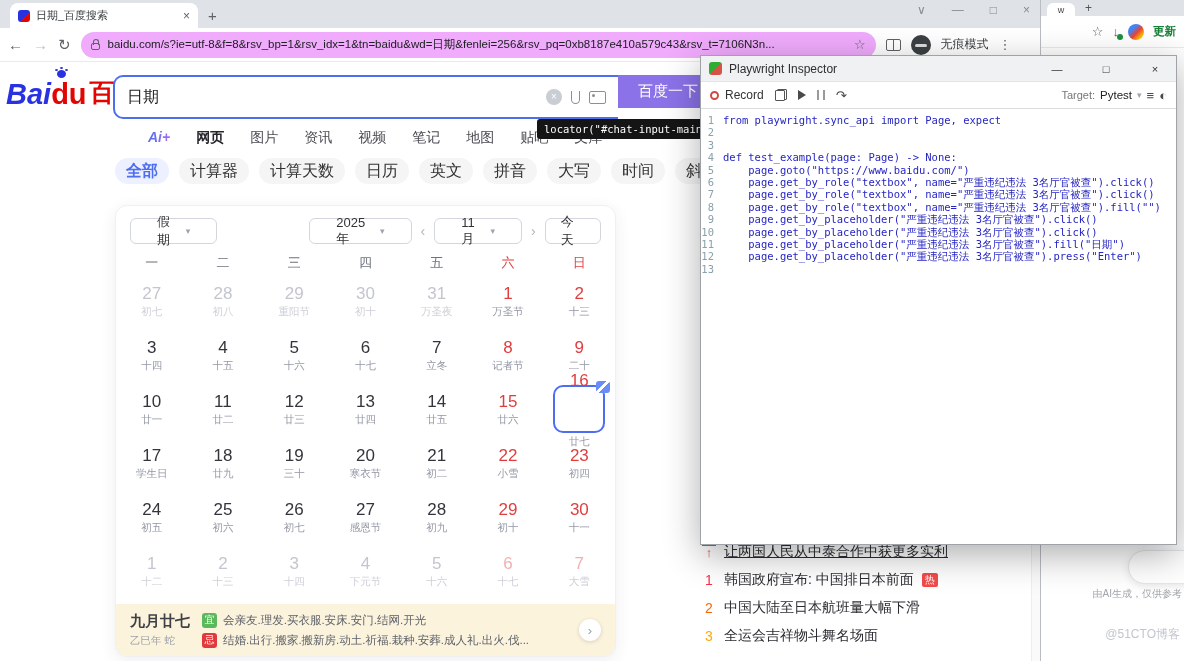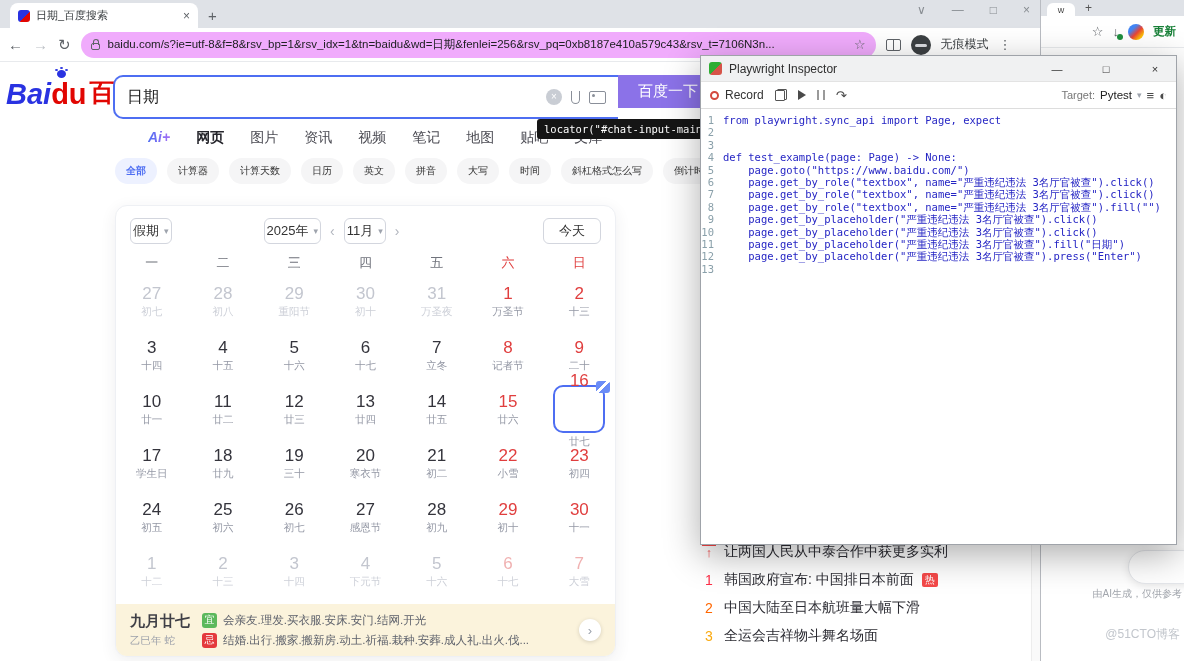--- a/index.html
+++ b/index.html
@@ -84,31 +84,31 @@
   .tooltip { position:absolute; left:537px; top:57px; background:#151515; color:#fff; border-radius:3px;
              font-family:"DejaVu Sans Mono",monospace; font-size:10.5px; padding:4px 7px; z-index:6;
              white-space:nowrap; }
   .nav-row { position:absolute; left:116px; top:67px; display:flex; gap:26px; font-size:14px; }
   .nav-item { color:#4a4a52; white-space:nowrap; }
   .nav-item.ai { font-weight:700; font-style:italic;
                  background:linear-gradient(90deg,#4e6ef2,#a56ef5);
                  -webkit-background-clip:text; background-clip:text; color:transparent;margin-left:32px; }
   .nav-item.active { color:#26262c; font-weight:700; }
   .chips-row { position:absolute; left:115px; top:96px; display:flex; gap:10px; }
-  .chip { height:26px; padding:0 11px; background:#f5f5f6; border-radius:14px; font-size:10px; color:#333;
+  .chip { height:26px; padding:0 11px; background:#f5f5f6; border-radius:14px; font-size:16px; color:#333;
           display:flex; align-items:center; white-space:nowrap; }
   .chip.active { background:#edf1ff; color:var(--accent,#4e6ef2); font-weight:700; }
 
   
   .cal-card { position:absolute; left:115px; top:143px; width:501px; height:452px; background:#fff;
               border:1px solid #eef0f4; border-radius:12px; box-shadow:0 4px 16px rgba(50,50,70,.08);
               display:flex; flex-direction:column; overflow:hidden; }
   .cal-head { margin:12px 14px 0; height:26px; display:flex; align-items:center; }
   .sel-box { height:26px; border:1px solid #d3d6de; border-radius:6px; display:flex; align-items:center;
-             padding:0 2px; font-size:13px; color:#333; gap:5px; background:#fff; }
+             padding:0 26px; font-size:13px; color:#333; gap:5px; background:#fff; }
   .chev { color:#9ea3ad; font-size:9px; line-height:1; }
   .cal-arrow { color:#b0b4bd; font-size:14px; margin:0 9px; line-height:1; }
   .year-box { margin-left:92px; }
   .today-btn { margin-left:auto; height:26px; border:1px solid #d3d6de; border-radius:6px; display:flex;
                align-items:center; padding:0 15px; font-size:13px; color:#333; }
   .cal-week { margin-top:10px; display:grid; grid-template-columns:repeat(7,1fr); text-align:center;
               font-size:13px; color:#70737c; }
   .wd.red { color:var(--weekend-red,#e03e3e); }
   .cal-grid { display:grid; grid-template-columns:repeat(7,1fr); grid-auto-rows:54px; margin-top:2px; }
   .cell { display:flex; align-items:center; justify-content:center; }
@@ -141,21 +141,21 @@
               color:#9aa0ab; font-size:13px; }
 
   
   .hot-list { position:absolute; left:702px; top:481px; width:330px; }
   .hot-item { display:flex; align-items:center; gap:8px; margin-bottom:10px; font-size:14px; }
   .rk { width:14px; text-align:center; font-weight:500; flex:0 0 auto; }
   .rk1 { color:var(--hot1,#fe2d46); } .rk2 { color:var(--hot2,#ff6600); } .rk3 { color:var(--hot3,#faa90e); }
   .top-ic { width:14px; text-align:center; color:#f54545; font-weight:700; font-size:13px;
             border-top:2px solid #f54545; line-height:1.1; flex:0 0 auto; }
   .ht { color:#2c2c33; white-space:nowrap; overflow:hidden; }
-  .ht.und { }
+  .ht.und { text-decoration:underline; }
   .hot-badge { background:#f54949; color:#fff; font-size:10px; padding:0 3px; height:14px; line-height:14px;
                border-radius:2px; flex:0 0 auto; }
 
   .scrollbar { position:absolute; right:0; top:0; width:9px; height:599px; background:#fafafa;
                border-left:1px solid #ededed; }
   .thumb { position:absolute; top:2px; left:1px; width:7px; height:56px; background:#51609f; border-radius:3px; }
 
   
   .pw { position:absolute; left:700px; top:55px; width:477px; height:490px; background:#fff;
         border:1px solid #9fa3a9; box-shadow:0 10px 34px rgba(0,0,0,.32); display:flex;

